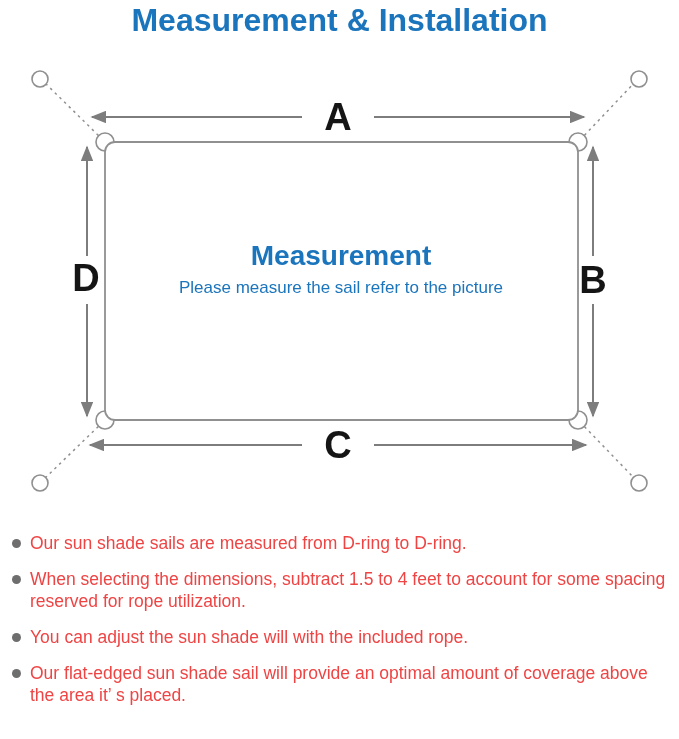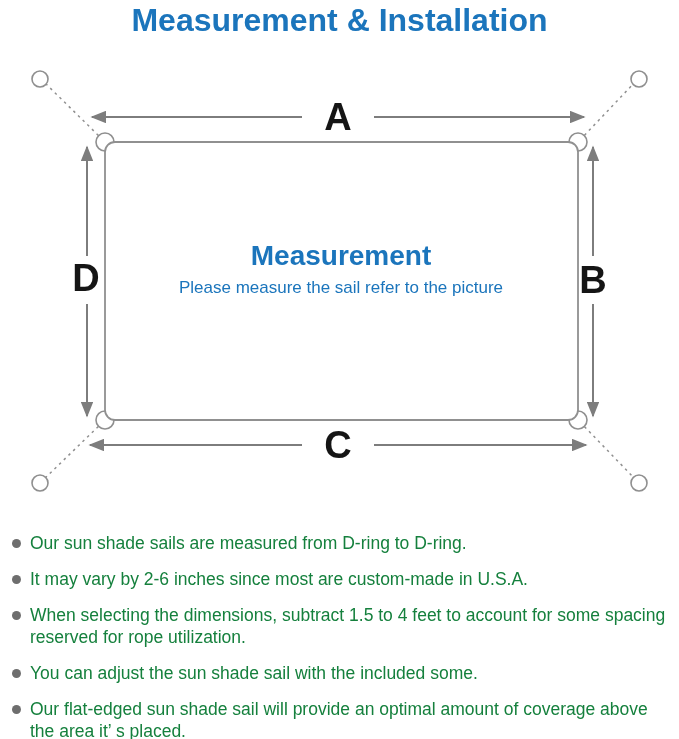--- a/index.html
+++ b/index.html
@@ -44,21 +44,21 @@
     margin:0;padding:8px 0 0 0;
     list-style:none;
   }
   .note-item{
     display:flex;
     align-items:flex-start;
     gap:9px;
     margin:0 0 14px 0;
     font-size:17.5px;
     line-height:1.26;
-    color:#15803d;
+    color:#ef4444;
   }
   .dot{
     width:9px;height:9px;border-radius:50%;
     background:#6e6e6e;
     flex:0 0 auto;
     margin-top:7px;
   }
 </style>
 </head>
 <body>
@@ -111,29 +111,25 @@
     <text class="center-sub" x="341" y="233" text-anchor="middle">Please measure the sail refer to the picture</text>
   </svg>
 
   <ul class="notes">
     <li class="note-item">
       <span class="dot"></span>
       <span>Our sun shade sails are measured from D-ring to D-ring.</span>
     </li>
     <li class="note-item">
       <span class="dot"></span>
-      <span>It may vary by 2-6 inches since most are custom-made in U.S.A.</span>
-    </li>
-    <li class="note-item">
-      <span class="dot"></span>
       <span>When selecting the dimensions, subtract 1.5 to 4 feet to account for some spacing reserved for rope utilization.</span>
     </li>
     <li class="note-item">
       <span class="dot"></span>
-      <span>You can adjust the sun shade sail with the included some.</span>
+      <span>You can adjust the sun shade will with the included rope.</span>
     </li>
     <li class="note-item">
       <span class="dot"></span>
       <span>Our flat-edged sun shade sail will provide an optimal amount of coverage above the area it’ s placed.</span>
     </li>
   </ul>
 
 </div>
 
 </body></html>

